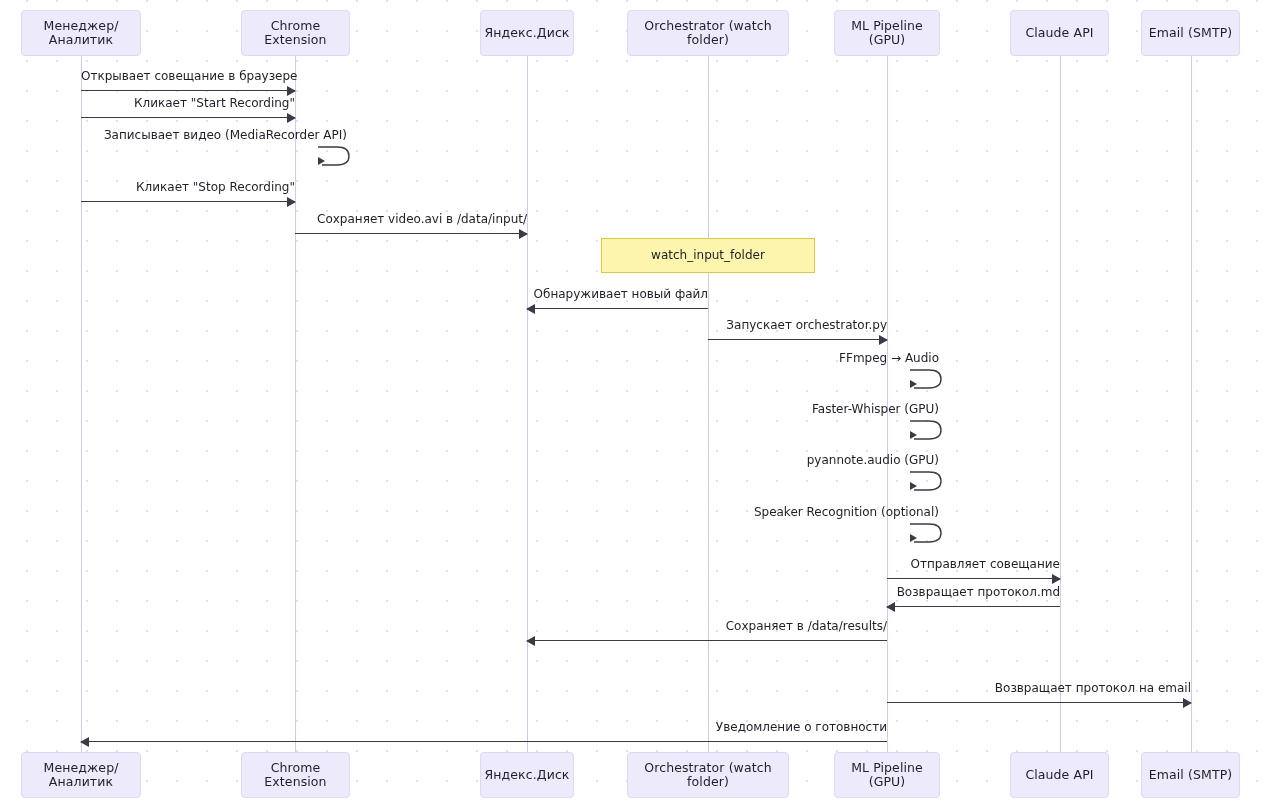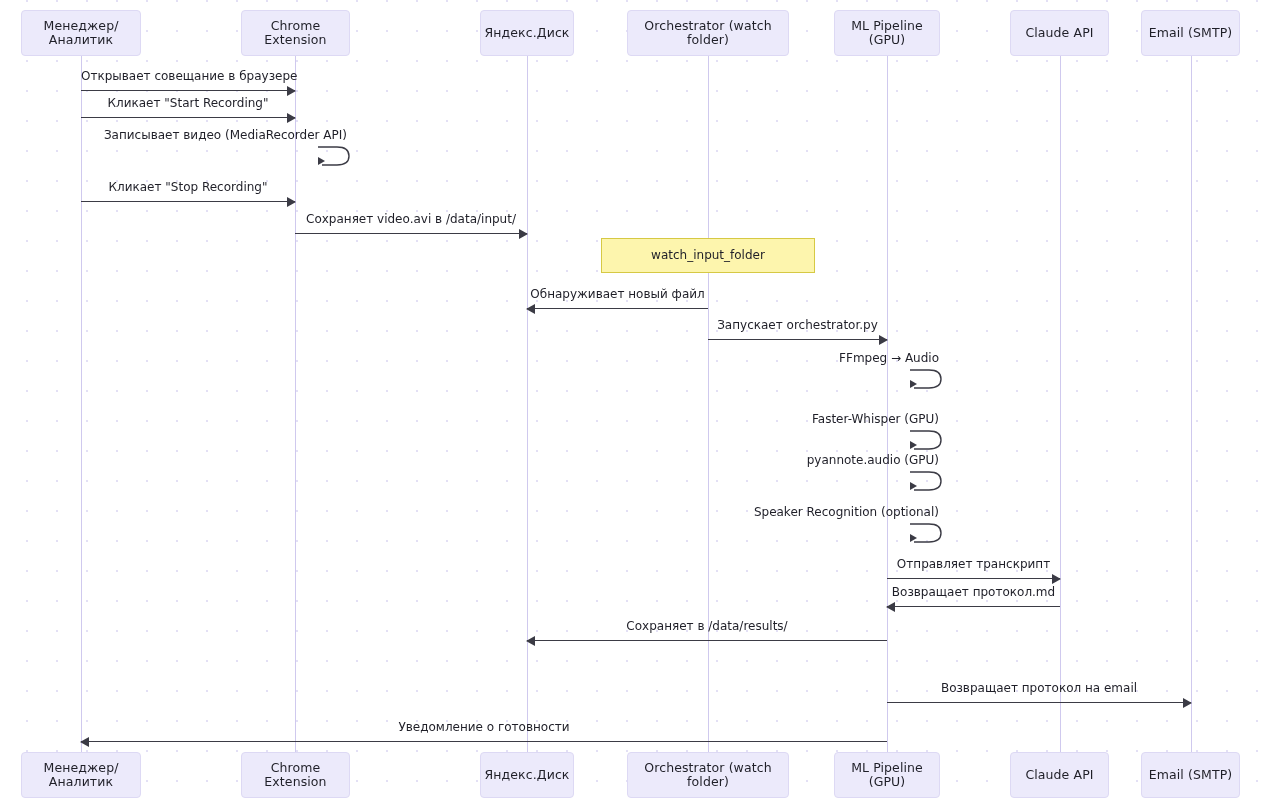--- a/index.html
+++ b/index.html
@@ -54,21 +54,21 @@
     width:0;height:0;
     border-top:5px solid transparent;
     border-bottom:5px solid transparent;
   }
   .msg.right .head{right:-1px;border-left:9px solid #3b3b45;}
   .msg.left  .head{left:-1px; border-right:9px solid #3b3b45;}
   .msg .label{
     position:absolute;
     bottom:7px;
     width:100%;
-    text-align:center;
+    text-align:right;
     font-size:12px;
     color:#1f1f28;
     white-space:nowrap;
   }
   
   .selfloop{position:absolute;margin-left:22px;}
   .selfloop .label{
     position:absolute;
     bottom:100%;
     margin-bottom:3px;
@@ -205,21 +205,21 @@
   </div>
 
   <div class="selfloop" style="left:887px; top:368px; width:36px; height:22px;">
     <div class="label">FFmpeg → Audio</div>
     <svg width="36" height="22" viewBox="0 0 36 22">
       <path d="M1,2 L20,2 Q32,2 32,11 Q32,20 20,20 L5,20" fill="none" stroke="#3b3b45" stroke-width="1.4"></path>
       <polygon points="8,16 1,12 1,20" fill="#3b3b45"></polygon>
     </svg>
   </div>
 
-  <div class="selfloop" style="left:887px; top:429px; width:36px; height:22px;">
+  <div class="selfloop" style="left:887px; top:419px; width:36px; height:22px;">
     <div class="label">Faster-Whisper (GPU)</div>
     <svg width="36" height="22" viewBox="0 0 36 22">
       <path d="M1,2 L20,2 Q32,2 32,11 Q32,20 20,20 L5,20" fill="none" stroke="#3b3b45" stroke-width="1.4"></path>
       <polygon points="8,16 1,12 1,20" fill="#3b3b45"></polygon>
     </svg>
   </div>
 
   <div class="selfloop" style="left:887px; top:470px; width:36px; height:22px;">
     <div class="label">pyannote.audio (GPU)</div>
     <svg width="36" height="22" viewBox="0 0 36 22">
@@ -232,21 +232,21 @@
     <div class="label">Speaker Recognition (optional)</div>
     <svg width="36" height="22" viewBox="0 0 36 22">
       <path d="M1,2 L20,2 Q32,2 32,11 Q32,20 20,20 L5,20" fill="none" stroke="#3b3b45" stroke-width="1.4"></path>
       <polygon points="8,16 1,12 1,20" fill="#3b3b45"></polygon>
     </svg>
   </div>
 
   <div class="msg right" style="left:887px; top:578px; width:173px;">
     <div class="line"></div>
     <div class="head"></div>
-    <div class="label">Отправляет транскрипт</div>
+    <div class="label">Отправляет совещание</div>
   </div>
 
   <div class="msg left" style="left:887px; top:606px; width:173px;">
     <div class="line"></div>
     <div class="head"></div>
     <div class="label">Возвращает протокол.md</div>
   </div>
 
   <div class="msg left" style="left:527px; top:640px; width:360px;">
     <div class="line"></div>

